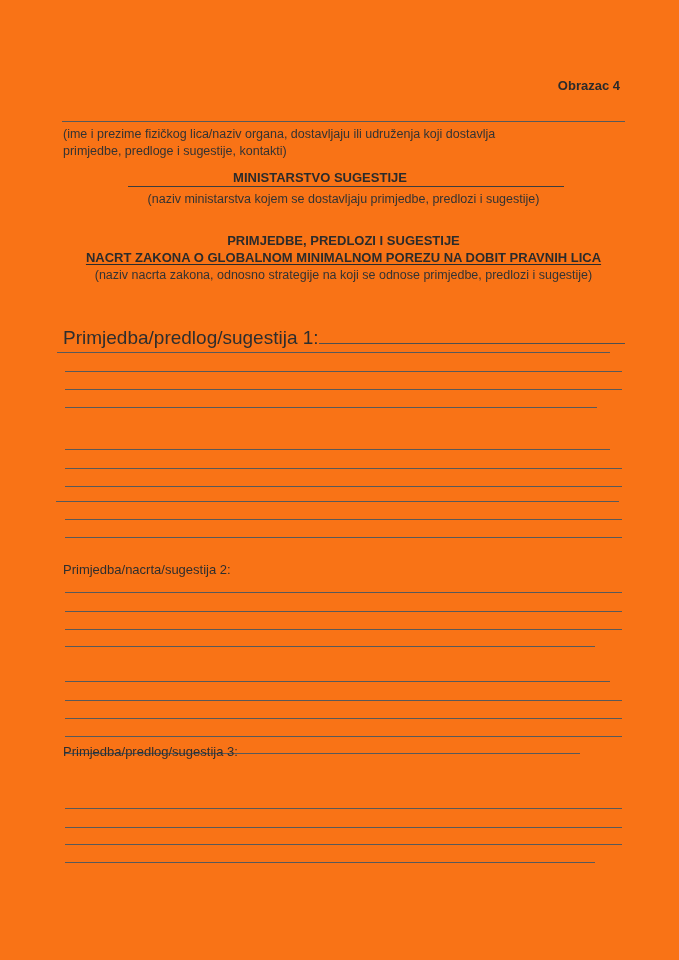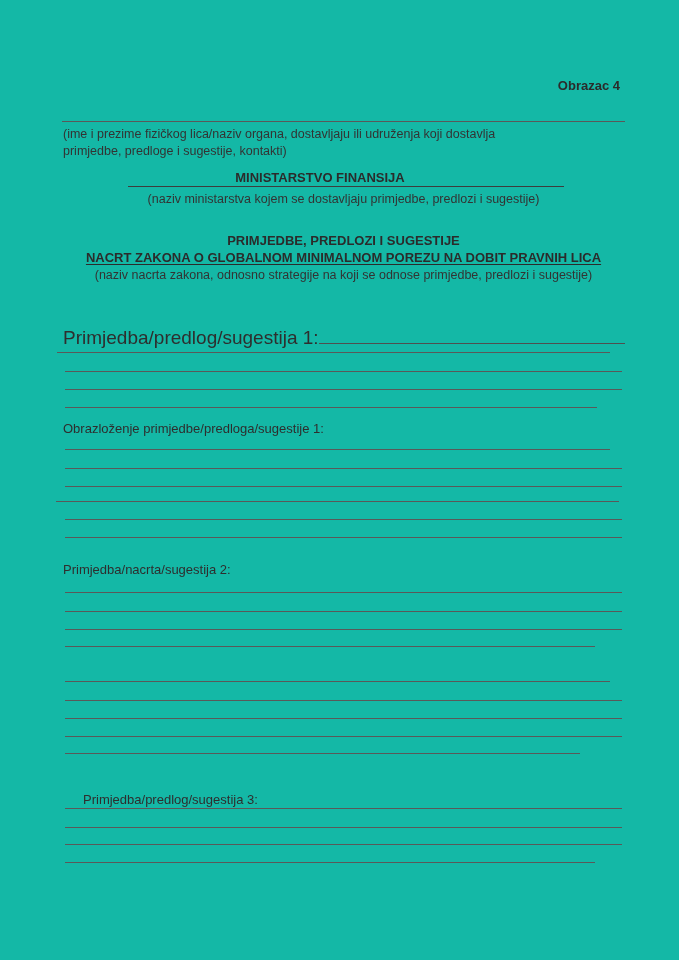--- a/index.html
+++ b/index.html
@@ -4,21 +4,21 @@
 <style>
   html, body {
     margin: 0;
     padding: 0;
     background: #ffffff;
   }
   .page {
     position: relative;
     width: 679px;
     height: 960px;
-    background: #14b8a6;
+    background: #f97316;
     font-family: "Liberation Sans", sans-serif;
     color: #313131;
     overflow: hidden;
   }
   .txt {
     position: absolute;
     font-size: 12.5px;
     line-height: 16px;
     color: #333333;
     white-space: nowrap;
@@ -86,56 +86,55 @@
 
 <div class="page">
 
   <div class="heading" style="top:78px; left:0; width:620px; text-align:right;">Obrazac 4</div>
 
   <div class="rule" style="top:121px; left:62px; width:563px;"></div>
   <div class="txt" style="top:126px; left:63px;">(ime i prezime fizičkog lica/naziv organa, dostavljaju ili udruženja koji dostavlja</div>
   <div class="txt" style="top:143px; left:63px;">primjedbe, predloge i sugestije, kontakti)</div>
 
   <div class="ministry-line" style="top:168px; left:128px; width:436px;">
-    <span>MINISTARSTVO FINANSIJA</span>
+    <span>MINISTARSTVO SUGESTIJE</span>
   </div>
   <div class="txt center" style="top:191px;">(naziv ministarstva kojem se dostavljaju primjedbe, predlozi i sugestije)</div>
 
   <div class="heading center" style="top:233px;">PRIMJEDBE, PREDLOZI I SUGESTIJE</div>
   <div class="heading center law-underline" style="top:250px;">NACRT ZAKONA O GLOBALNOM MINIMALNOM POREZU NA DOBIT PRAVNIH LICA</div>
   <div class="txt center" style="top:267px;">(naziv nacrta zakona, odnosno strategije na koji se odnose primjedbe, predlozi i sugestije)</div>
 
   <div class="label-row" style="top:330px;">
     <span class="lbl-inline">Primjedba/predlog/sugestija 1:</span>
     <span class="fill"></span>
   </div>
   <div class="rule" style="top:352px; left:57px; width:553px;"></div>
   <div class="rule" style="top:371px; left:65px; width:557px;"></div>
   <div class="rule" style="top:389px; left:65px; width:557px;"></div>
   <div class="rule" style="top:407px; left:65px; width:532px;"></div>
 
-  <div class="lbl" style="top:421px; left:63px;">Obrazloženje primjedbe/predloga/sugestije 1:</div>
   <div class="rule" style="top:449px; left:65px; width:545px;"></div>
   <div class="rule" style="top:468px; left:65px; width:557px;"></div>
   <div class="rule" style="top:486px; left:65px; width:557px;"></div>
   <div class="rule" style="top:501px; left:56px; width:563px;"></div>
   <div class="rule" style="top:519px; left:65px; width:557px;"></div>
   <div class="rule" style="top:537px; left:65px; width:557px;"></div>
 
   <div class="lbl" style="top:562px; left:63px;">Primjedba/nacrta/sugestija 2:</div>
   <div class="rule" style="top:592px; left:65px; width:557px;"></div>
   <div class="rule" style="top:611px; left:65px; width:557px;"></div>
   <div class="rule" style="top:629px; left:65px; width:557px;"></div>
   <div class="rule" style="top:646px; left:65px; width:530px;"></div>
 
   <div class="rule" style="top:681px; left:65px; width:545px;"></div>
   <div class="rule" style="top:700px; left:65px; width:557px;"></div>
   <div class="rule" style="top:718px; left:65px; width:557px;"></div>
   <div class="rule" style="top:736px; left:65px; width:557px;"></div>
   <div class="rule" style="top:753px; left:65px; width:515px;"></div>
 
-  <div class="lbl" style="top:792px; left:63px;margin-left:20px;">Primjedba/predlog/sugestija 3:</div>
+  <div class="lbl" style="top:744px; left:63px;">Primjedba/predlog/sugestija 3:</div>
   <div class="rule" style="top:808px; left:65px; width:557px;"></div>
   <div class="rule" style="top:827px; left:65px; width:557px;"></div>
   <div class="rule" style="top:844px; left:65px; width:557px;"></div>
   <div class="rule" style="top:862px; left:65px; width:530px;"></div>
 
 </div>
 
 </body></html>

